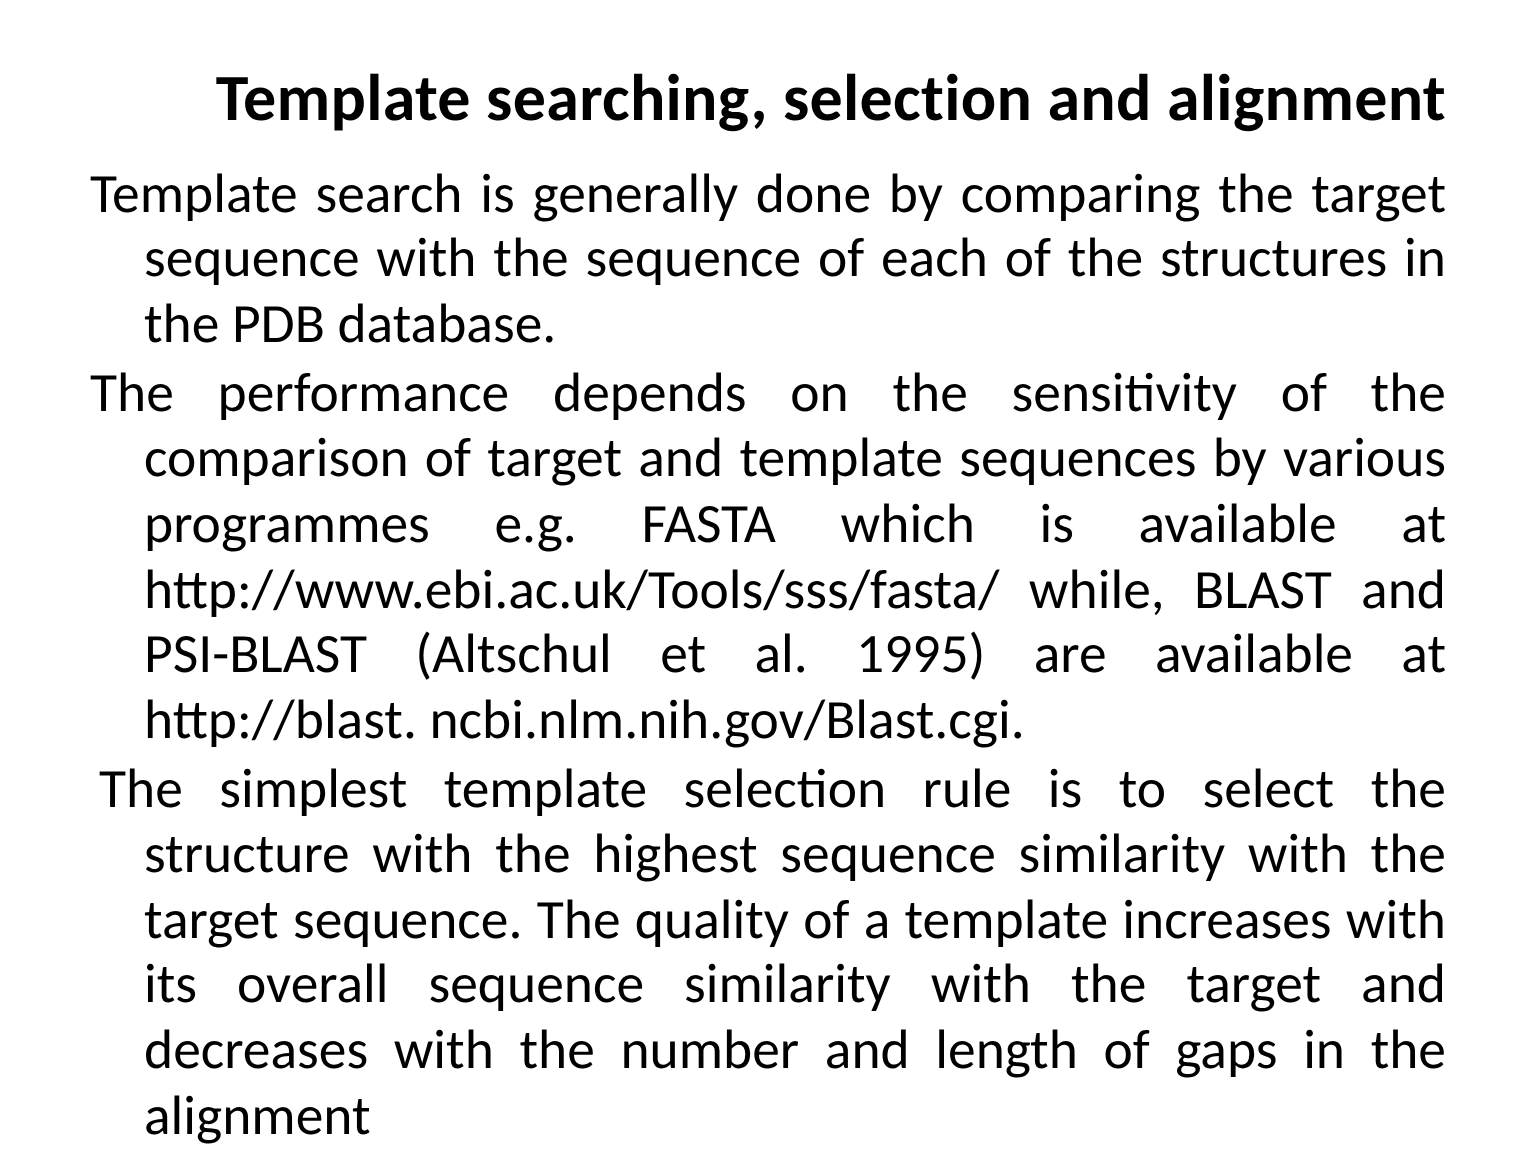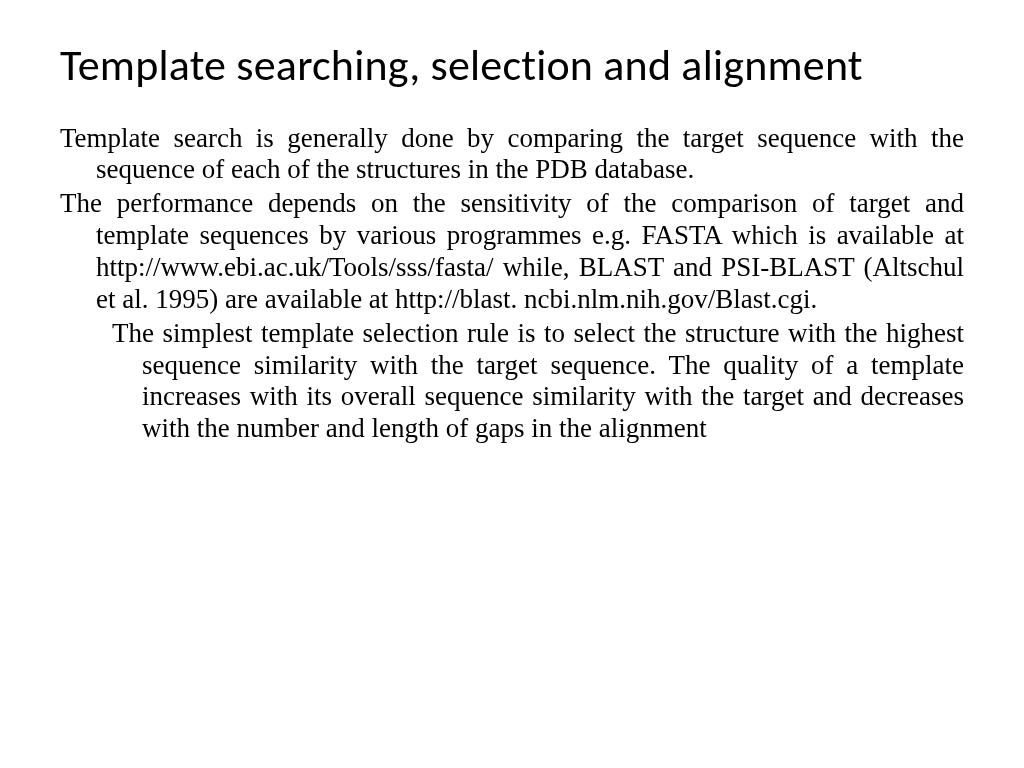--- a/index.html
+++ b/index.html
@@ -11,45 +11,43 @@
       width: 1024px;
       height: 768px;
       background: #ffffff;
       font-family: Calibri, "Segoe UI", Arial, sans-serif;
       color: #000000;
       padding: 40px 60px 40px 60px;
       overflow: hidden;
     }
     .slide-title {
       font-size: 44px;
-      font-weight: 400;
-      text-align: left;
+      font-weight: 700;
+      text-align: right;
       line-height: 1.15;
-      margin-bottom: 32px;
+      margin-bottom: 16px;
       letter-spacing: 0.2px;
     }
     .body-text {
-      font-size: 27px;
+      font-size: 37px;
       line-height: 1.18;
-      font-family: Liberation Serif, serif;
     }
     .paragraph {
       text-align: justify;
       text-justify: inter-word;
       margin-bottom: 2px;
       padding-left: 36px;
       text-indent: -36px;
     }
     .paragraph-indent {
       text-align: justify;
       text-justify: inter-word;
       margin-bottom: 2px;
       padding-left: 36px;
       text-indent: -30px;
-      margin-left: 46px;
     }
   </style>
 </head>
 <body>
 
 <h1 class="slide-title">Template searching, selection and alignment</h1>
 
 <div class="body-text">
   <p class="paragraph">Template search is generally done by comparing the target sequence with the sequence of each of the structures in the PDB database.</p>
   <p class="paragraph">The performance depends on the sensitivity of the comparison of target and template sequences by various programmes e.g. FASTA which is available at http://www.ebi.ac.uk/Tools/sss/fasta/ while, BLAST and PSI-BLAST (Altschul et al. 1995) are available at http://blast. ncbi.nlm.nih.gov/Blast.cgi.</p>

